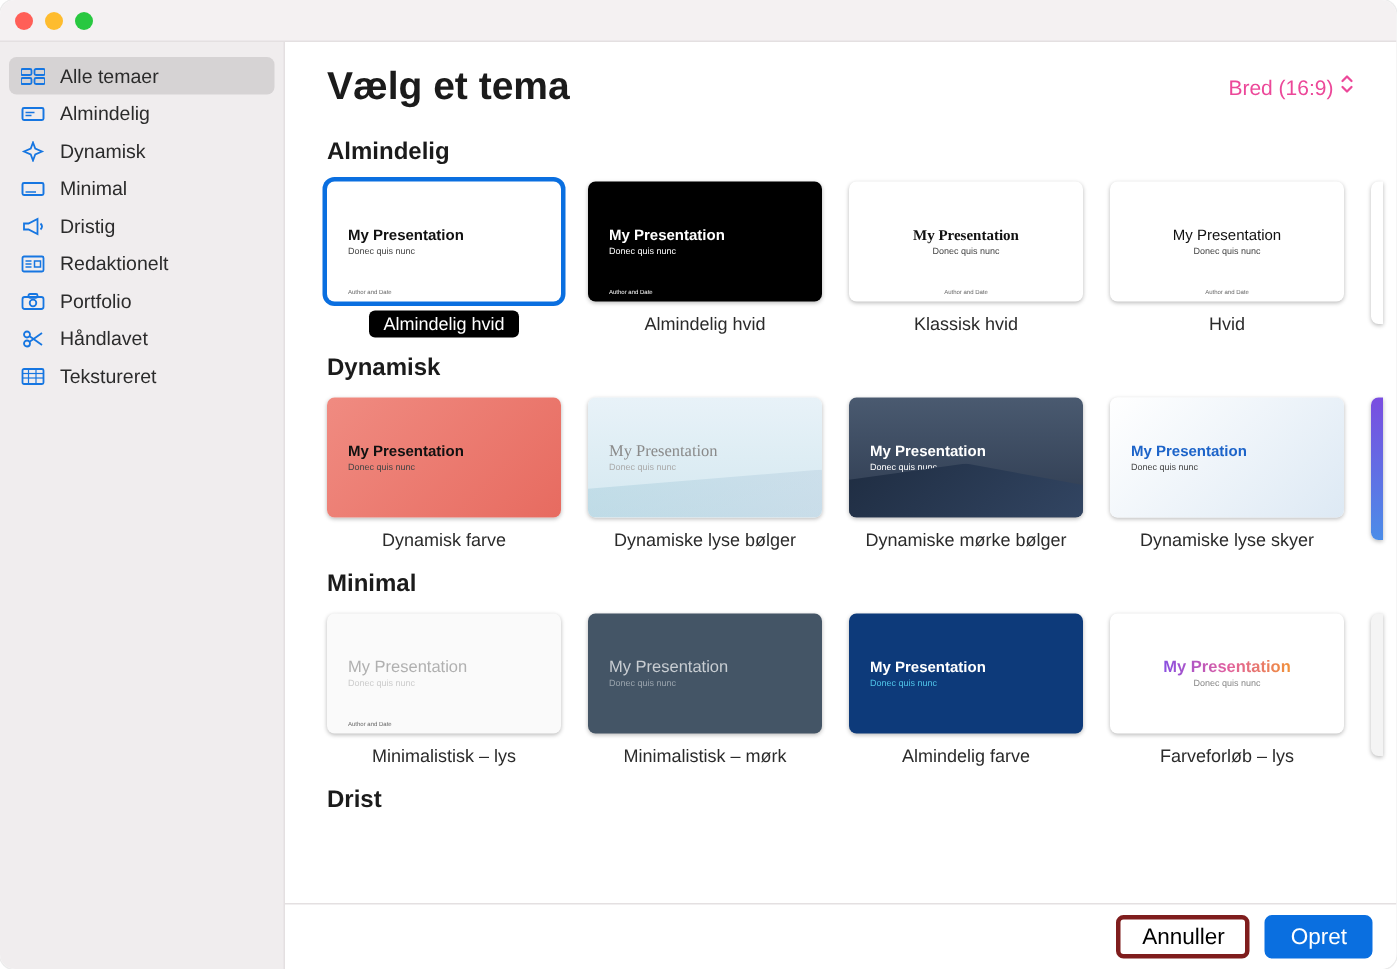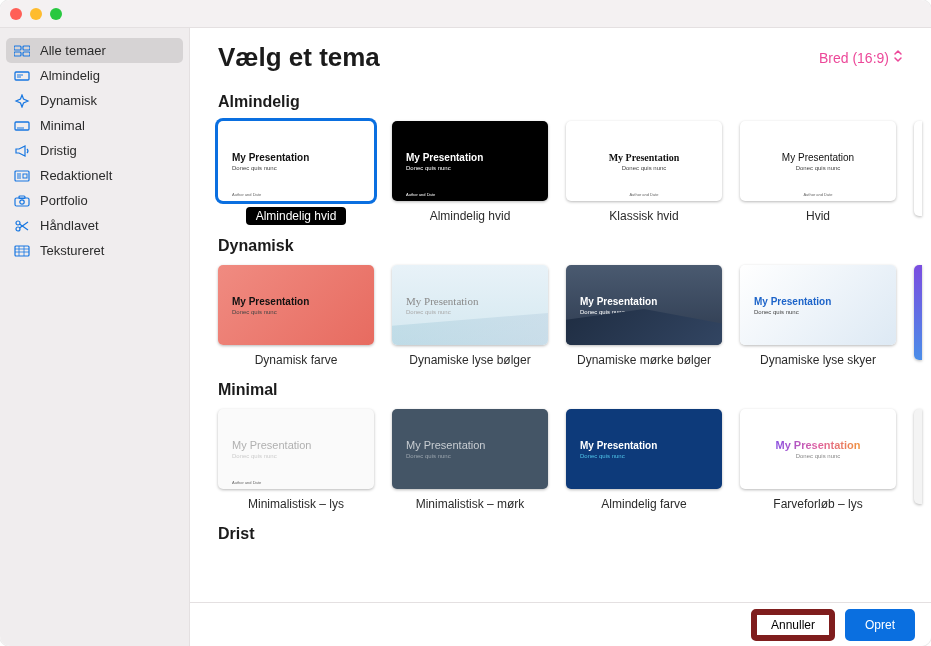--- a/index.html
+++ b/index.html
@@ -174,24 +174,24 @@
   height: 44px;
   border-top: 1px solid #e4e0e1;
   display: flex;
   align-items: center;
   justify-content: flex-end;
   padding: 0 16px;
   gap: 10px;
   background: #fff;
 }
 .btn {
-  font-size: 12px;
+  font-size: 15px;
   padding: 3px 14px;
   border-radius: 5px;
-  border: 6px solid #7f1d1d;
+  border: 3px solid #7f1d1d;
   background: #fff;
   cursor: default;
 }
 .btn.primary {
   background: #0a6fe0;
   color: #fff;
   border-color: #0a6fe0;
 }
 
 

